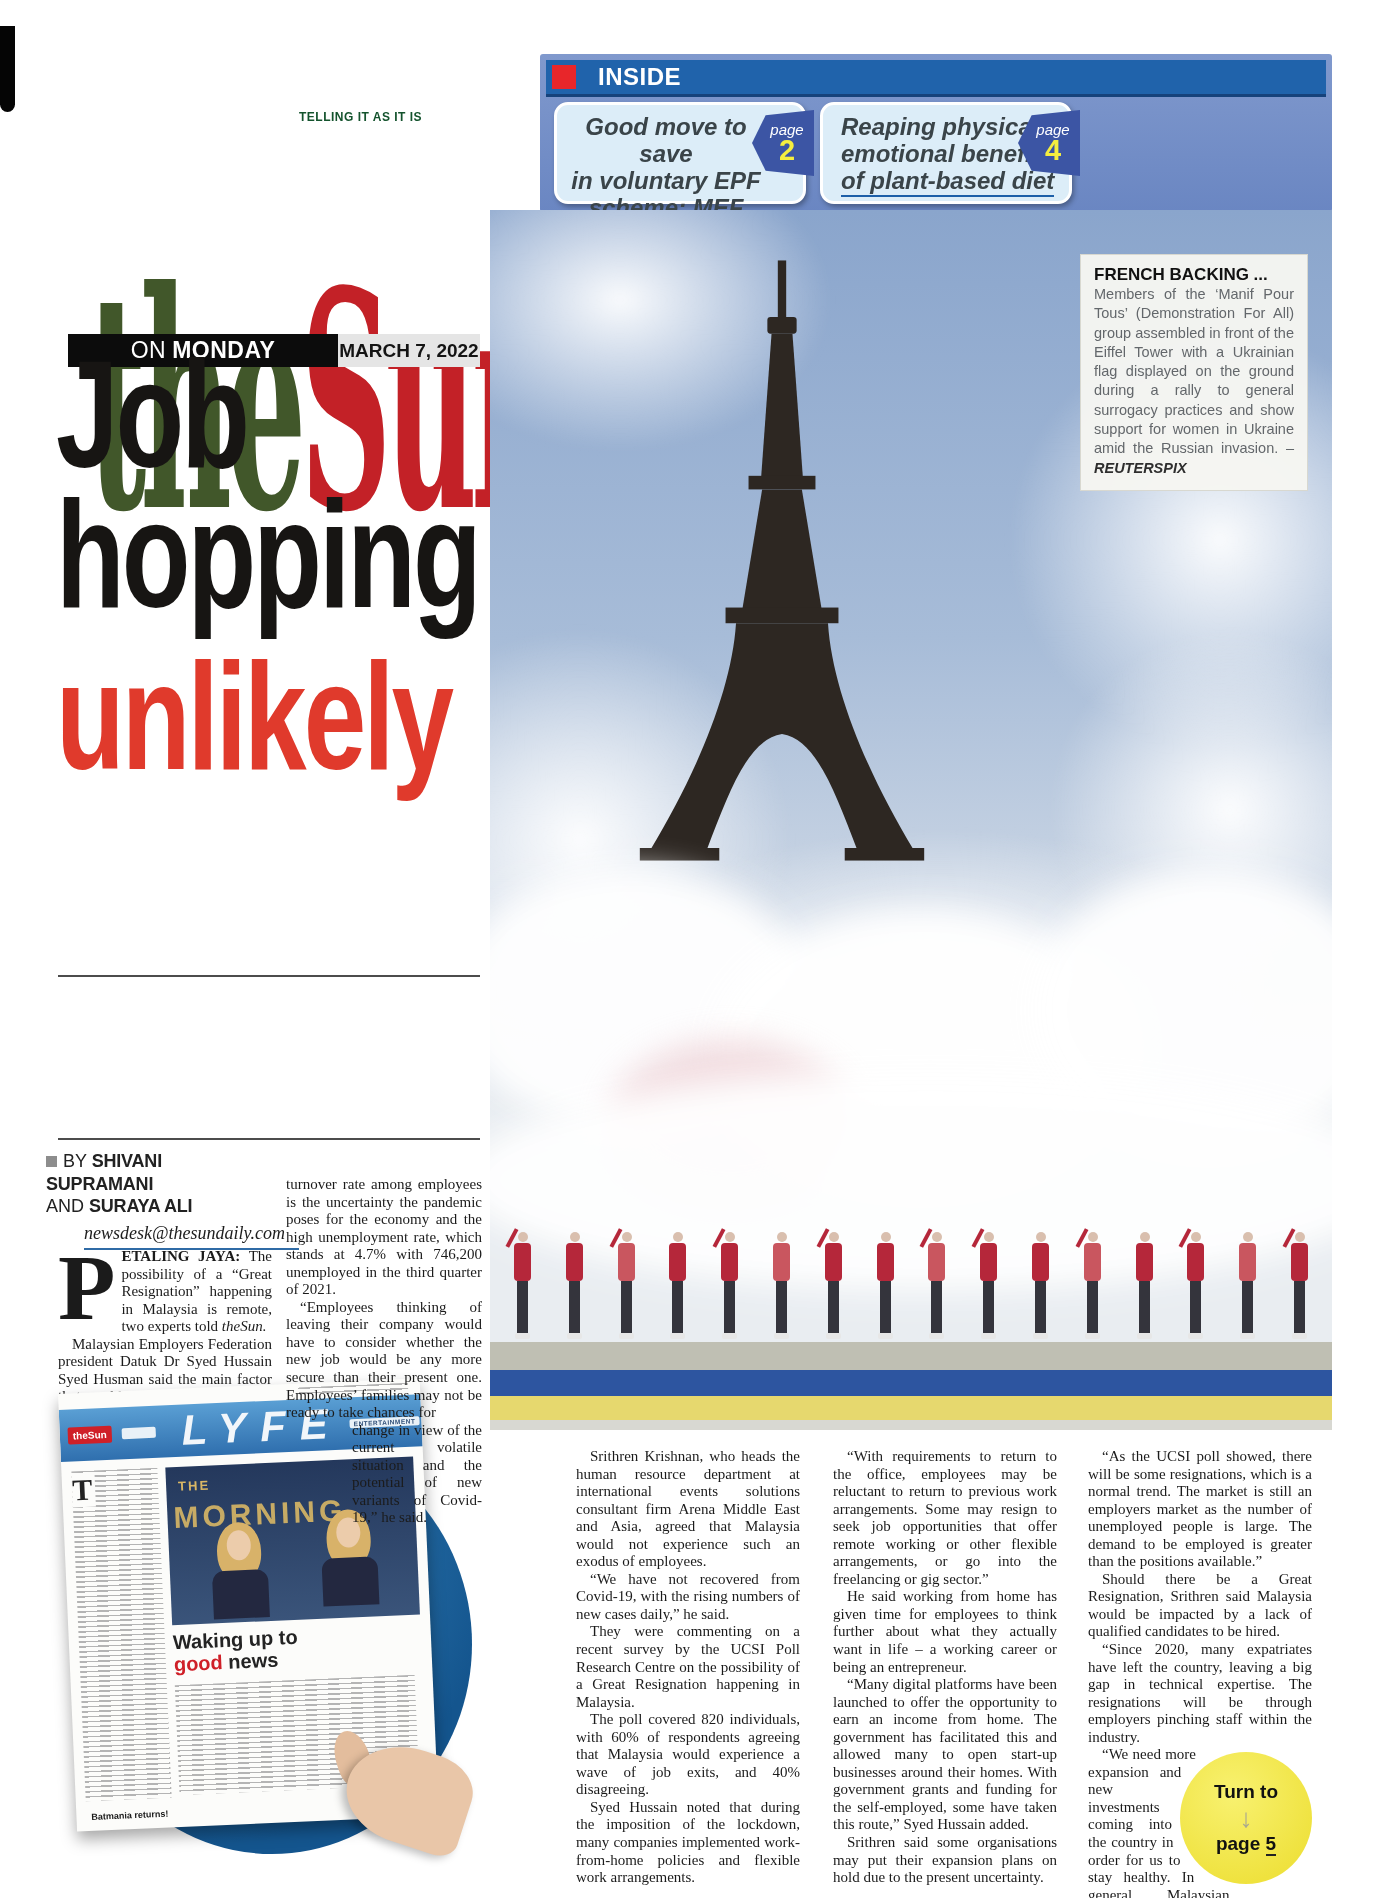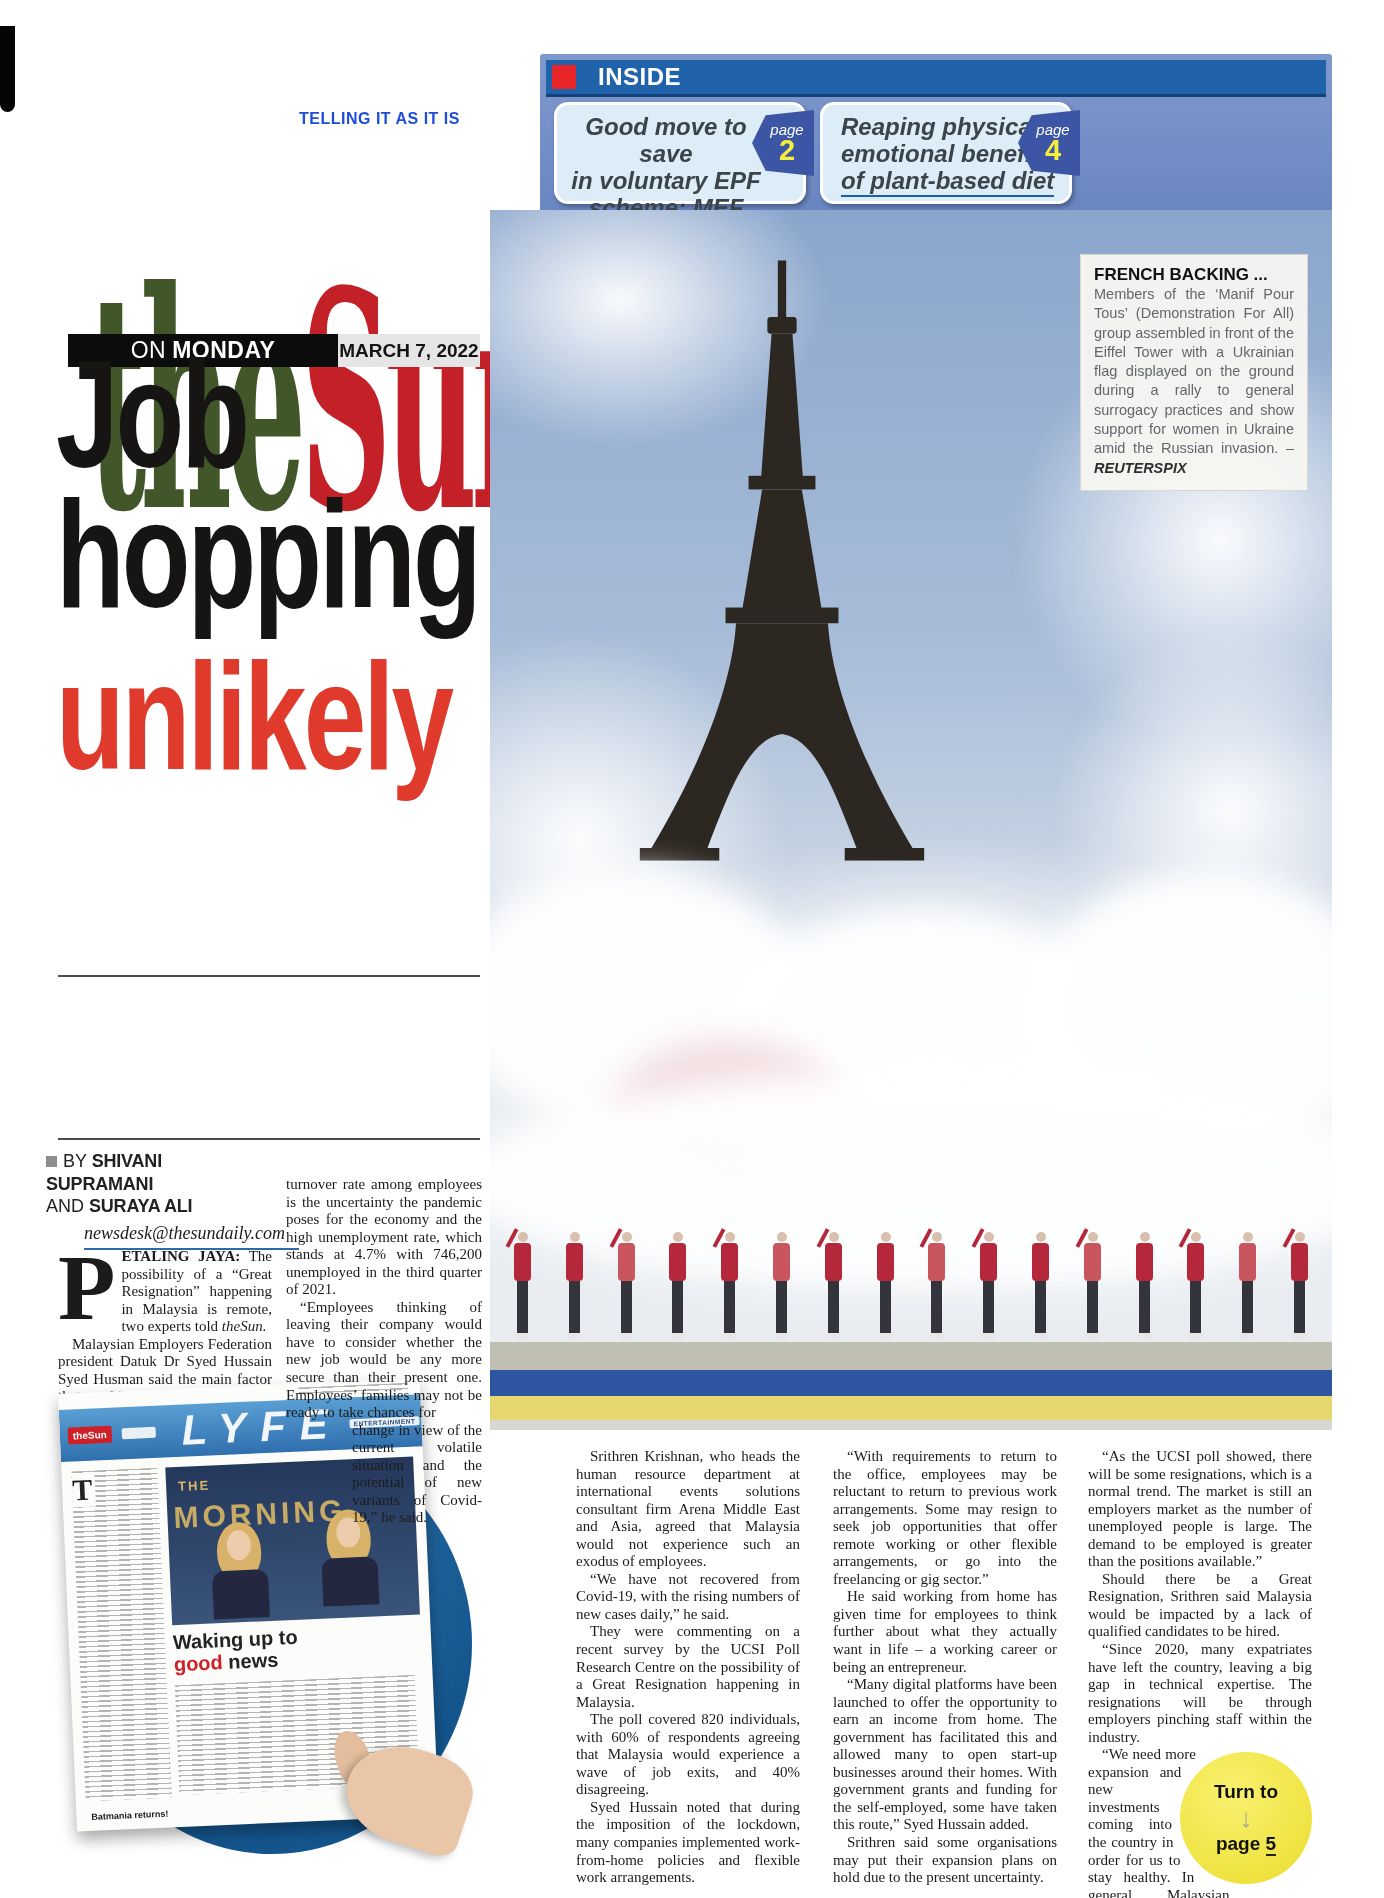--- a/index.html
+++ b/index.html
@@ -8,21 +8,21 @@
   .abs{position:absolute;}
 
   
   #corner-mark{left:0;top:26px;width:15px;height:86px;background:#050505;border-radius:0 0 10px 10px;}
 
   
   #logo{left:88px;top:82px;font-family:"DejaVu Serif",serif;font-weight:700;font-size:300px;
         line-height:.79;letter-spacing:-14px;transform:scaleX(.42);transform-origin:left top;white-space:nowrap;}
   #logo .the{color:#41572a;}
   #logo .sun{color:#c32127;}
-  #tagline{left:299px;top:110px;font-size:16px;font-weight:700;color:#1d4ed8;letter-spacing:.5px;}
+  #tagline{left:299px;top:110px;font-size:12px;font-weight:700;color:#14532d;letter-spacing:.5px;}
   #edition-row{left:68px;top:334px;width:412px;height:33px;display:flex;}
   #edition-bar{width:270px;background:#0c0c0c;color:#fff;display:flex;align-items:center;justify-content:center;
                font-size:23px;letter-spacing:.5px;}
   #edition-bar b{margin-left:6px;}
   #date-bar{width:142px;background:#e5e5e5;color:#141414;display:flex;align-items:center;justify-content:center;
             font-size:19px;font-weight:700;}
   #info-bar{left:68px;top:367px;width:412px;height:29px;background:#8ca4b2;color:#fff;font-weight:700;
             font-size:14.5px;display:flex;align-items:center;justify-content:space-between;padding:0 10px;box-sizing:border-box;}
 
   

